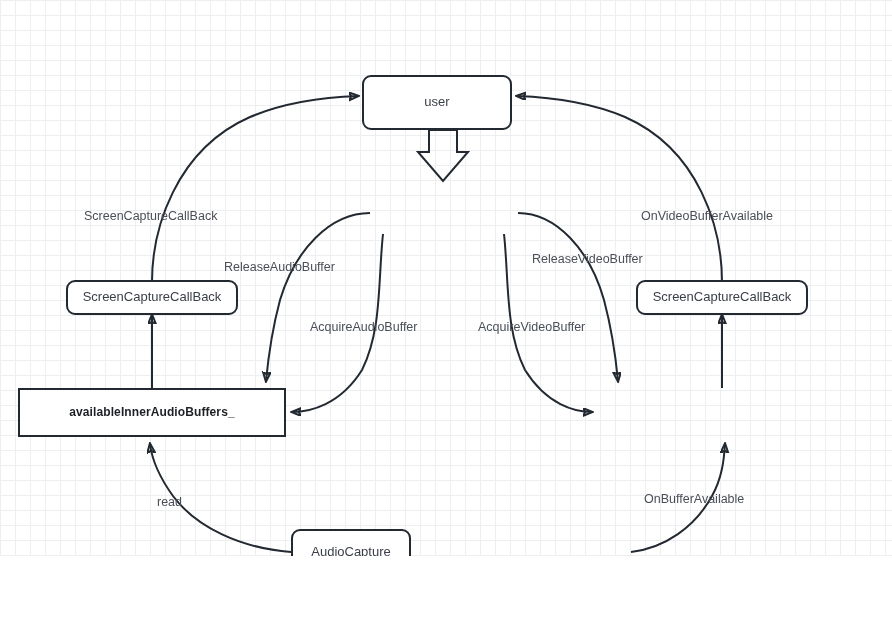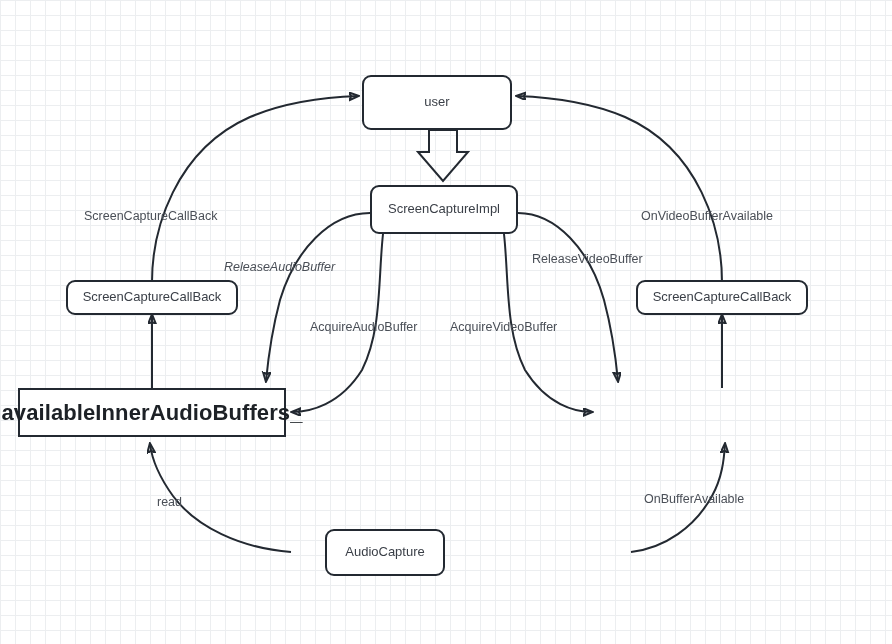--- a/index.html
+++ b/index.html
@@ -3,21 +3,21 @@
 <meta charset="utf-8">
 <style>
   html, body {
     margin: 0;
     padding: 0;
     background: #ffffff;
   }
   #canvas {
     position: relative;
     width: 892px;
-    height: 644px;
+    height: 556px;
     background-color: #ffffff;
     background-image:
       linear-gradient(to right, #eceef0 1px, transparent 1px),
       linear-gradient(to bottom, #eceef0 1px, transparent 1px),
       linear-gradient(to right, #dfe2e5 1px, transparent 1px),
       linear-gradient(to bottom, #dfe2e5 1px, transparent 1px);
     background-size: 15px 15px, 15px 15px, 45px 45px, 45px 45px;
     background-position: 0 0, 0 0, 0 0, 0 0;
     overflow: hidden;
     font-family: "Liberation Sans", sans-serif;
@@ -32,21 +32,21 @@
     justify-content: center;
     text-align: center;
     color: #3a3f47;
     font-size: 13px;
     line-height: 1.25;
     z-index: 3;
     padding: 2px 6px;
   }
   .node.rounded { border-radius: 9px; }
   .node.square  { border-radius: 0; border-width: 2.5px; }
-  .node.strong  { font-weight: bold; font-size: 22px; color: #1d2126; letter-spacing: .1px; }
+  .node.strong  { font-weight: bold; font-size: 12px; color: #1d2126; letter-spacing: .1px; }
 
   .edge-label {
     position: absolute;
     font-family: "Liberation Sans", sans-serif;
     font-size: 12.5px;
     color: #4a4f57;
     white-space: nowrap;
     background: transparent;
     z-index: 4;
     pointer-events: none;
@@ -96,51 +96,48 @@
 
     <path d="M291,552 C240,548 196,527 173,496 C160,478 152,460 150,444" marker-end="url(#ah)"></path>
 
     <path d="M631,552 C665,548 695,527 712,496 C722,478 724,460 725,444" marker-end="url(#ah)"></path>
   </svg>
 
   <div class="node rounded" style="left:362px; top:75px; width:150px; height:55px;">
     <span>user</span>
   </div>
 
-  <div class="node rounded" style="left:370px; top:185px; width:148px; height:49px;">
-    <span>ScreenCaptureImpl</span>
-  </div>
 
   <div class="node rounded" style="left:66px; top:280px; width:172px; height:35px;">
     <span>ScreenCaptureCallBack</span>
   </div>
 
   <div class="node rounded" style="left:636px; top:280px; width:172px; height:35px;">
     <span>ScreenCaptureCallBack</span>
   </div>
 
   <div class="node square strong" style="left:18px; top:388px; width:268px; height:49px;">
     <span>availableInnerAudioBuffers_</span>
   </div>
 
 
-  <div class="node rounded" style="left:291px; top:529px; width:120px; height:47px;margin-left:34px;">
+  <div class="node rounded" style="left:291px; top:529px; width:120px; height:47px;">
     <span>AudioCapture</span>
   </div>
 
 
   <div class="edge-label" style="left:84px; top:209px;">ScreenCaptureCallBack</div>
 
   <div class="edge-label" style="left:641px; top:209px;">OnVideoBufferAvailable</div>
 
-  <div class="edge-label" style="left:224px; top:260px;font-style:italic;">ReleaseAudioBuffer</div>
+  <div class="edge-label" style="left:224px; top:260px;">ReleaseAudioBuffer</div>
 
   <div class="edge-label" style="left:532px; top:252px;">ReleaseVideoBuffer</div>
 
   <div class="edge-label" style="left:310px; top:320px;">AcquireAudioBuffer</div>
 
-  <div class="edge-label" style="left:450px; top:320px;">AcquireVideoBuffer</div>
+  <div class="edge-label" style="left:450px; top:320px;padding-left:28px;">AcquireVideoBuffer</div>
 
   <div class="edge-label" style="left:157px; top:495px;">read</div>
 
   <div class="edge-label" style="left:644px; top:492px;">OnBufferAvailable</div>
 
 </div>
 
 </body></html>

